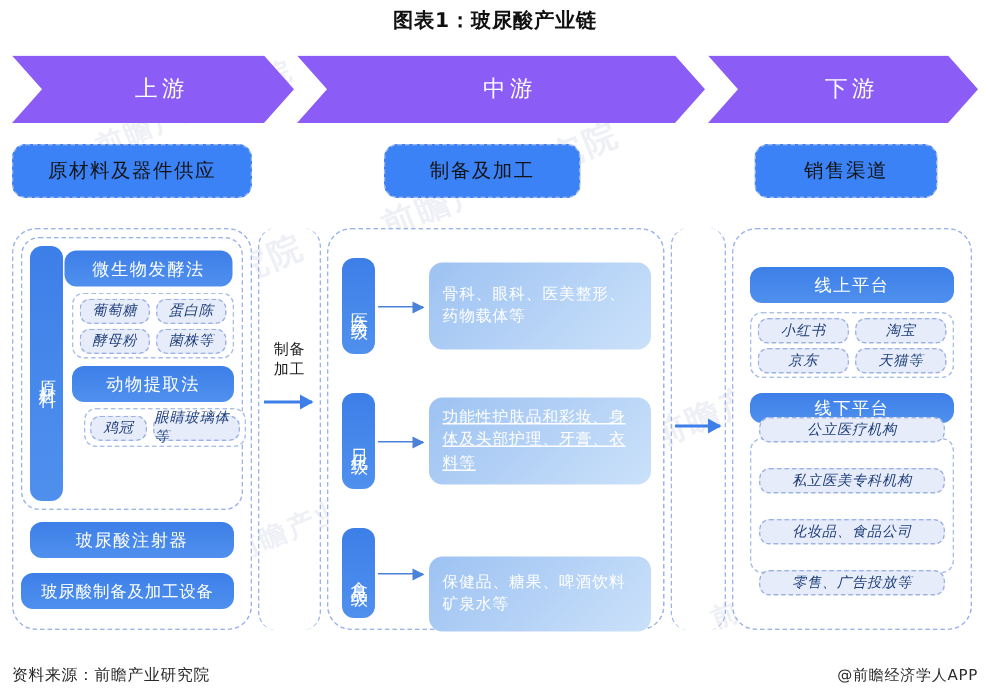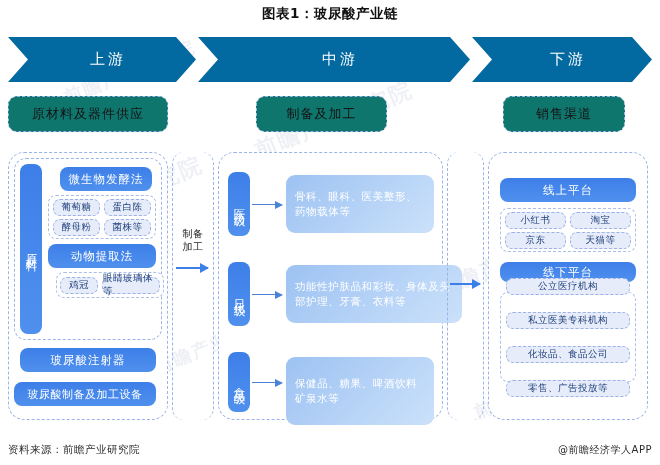--- a/index.html
+++ b/index.html
@@ -58,21 +58,21 @@
     position: absolute;
     top: 37px;
     left: 8px;
     width: 644px;
     height: 45px;
   }
   .banner {
     position: absolute;
     top: 0;
     height: 45px;
-    background: #0369a1;
+    background: #8b5cf6;
     color: #ffffff;
     display: flex;
     align-items: center;
     justify-content: center;
     font-size: 15px;
     letter-spacing: 3px;
     box-sizing: border-box;
   }
   .banner span { position: relative; left: 6px; }
   .b1 {
@@ -88,21 +88,21 @@
   .b3 {
     left: 464px;
     width: 180px;
     clip-path: polygon(0 0, 160px 0, 180px 50%, 160px 100%, 0 100%, 20px 50%);
   }
 
   
   .hdr {
     position: absolute;
     height: 36px;
-    background: #0f766e;
+    background: #3b82f6;
     border: 1.3px dashed #9bb4e8;
     border-radius: 9px;
     display: flex;
     align-items: center;
     justify-content: center;
     font-size: 13px;
     color: #141414;
     letter-spacing: 1px;
     box-sizing: border-box;
   }
@@ -171,20 +171,21 @@
     background: #e7ecfa;
     border: 1px dashed #9db2e4;
     border-radius: 7px;
     color: #1e3f7a;
     font-size: 9.5px;
     display: flex;
     align-items: center;
     justify-content: center;
     box-sizing: border-box;
     letter-spacing: 0.5px;
+    font-style: italic;
   }
   .pill-half { width: calc(50% - 3px); height: 17px; }
   .pill-full { width: calc(100% - 4px); height: 17px; }
   .pill-sm   { width: 38%; height: 17px; }
   .pill-lg   { width: 58%; height: 17px; }
 
   
   .lightbox {
     position: absolute;
     background: linear-gradient(135deg, #9dc2f2 0%, #cbe1fa 100%);
@@ -290,21 +291,21 @@
   <div class="hdr hdr-up">原材料及器件供应</div>
   <div class="hdr hdr-mid">制备及加工</div>
   <div class="hdr hdr-down">销售渠道</div>
 
   <div class="col col-up"></div>
 
   <div class="col" style="left:14px; top:158px; width:148px; height:182px; border-radius:12px;"></div>
 
   <div class="vlabel" style="left:20px; top:164px; width:22px; height:170px;">原材料</div>
 
-  <div class="bluebox" style="left:60px; top:167px; width:92px; height:24px;">微生物发酵法</div>
+  <div class="bluebox" style="left:43px; top:167px; width:112px; height:24px;">微生物发酵法</div>
 
   <div class="subgroup" style="left:48px; top:195px; width:108px; height:44px;">
     <div class="pill pill-half">葡萄糖</div>
     <div class="pill pill-half">蛋白陈</div>
     <div class="pill pill-half">酵母粉</div>
     <div class="pill pill-half">菌株等</div>
   </div>
 
   <div class="bluebox" style="left:48px; top:244px; width:108px; height:24px;">动物提取法</div>
 
@@ -325,25 +326,25 @@
   <div class="arrow-h" style="left:176px; top:267px; width:32px;"></div>
 
   <div class="col col-mid"></div>
 
   <div class="vlabel" style="left:228px; top:172px; width:22px; height:64px;">医药级</div>
   <div class="arrow-thin" style="left:252px; top:204px; width:30px;"></div>
   <div class="lightbox" style="left:286px; top:175px; width:148px; height:58px;">骨科、眼科、医美整形、药物载体等</div>
 
   <div class="vlabel" style="left:228px; top:262px; width:22px; height:64px;">日化级</div>
   <div class="arrow-thin" style="left:252px; top:294px; width:30px;"></div>
-  <div class="lightbox" style="left:286px; top:265px; width:176px; height:58px;">功能性护肤品和彩妆、身体及头部护理、牙膏、衣料等</div>
+  <div class="lightbox" style="left:286px; top:265px; width:148px; height:58px;text-decoration:underline;">功能性护肤品和彩妆、身体及头部护理、牙膏、衣料等</div>
 
   <div class="vlabel" style="left:228px; top:352px; width:22px; height:60px;">食品级</div>
   <div class="arrow-thin" style="left:252px; top:382px; width:30px;"></div>
-  <div class="lightbox" style="left:286px; top:357px; width:148px; height:68px;">保健品、糖果、啤酒饮料矿泉水等</div>
+  <div class="lightbox" style="left:286px; top:371px; width:148px; height:50px;">保健品、糖果、啤酒饮料矿泉水等</div>
 
   <div class="mid-dash" style="left:447px; top:152px; width:37px; height:268px; border-radius:12px;"></div>
   <div class="arrow-h" style="left:450px; top:283px; width:30px;"></div>
 
   <div class="col col-down"></div>
 
   <div class="bluebox" style="left:500px; top:178px; width:136px; height:24px;">线上平台</div>
 
   <div class="subgroup" style="left:500px; top:208px; width:136px; height:44px;">
     <div class="pill pill-half">小红书</div>

